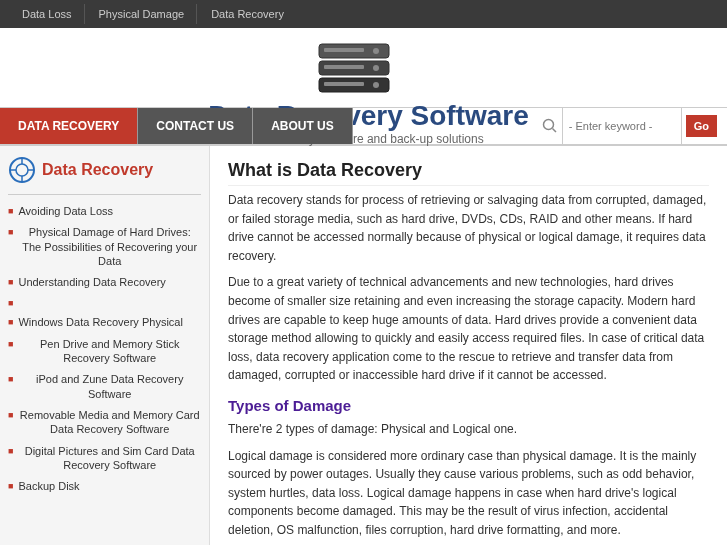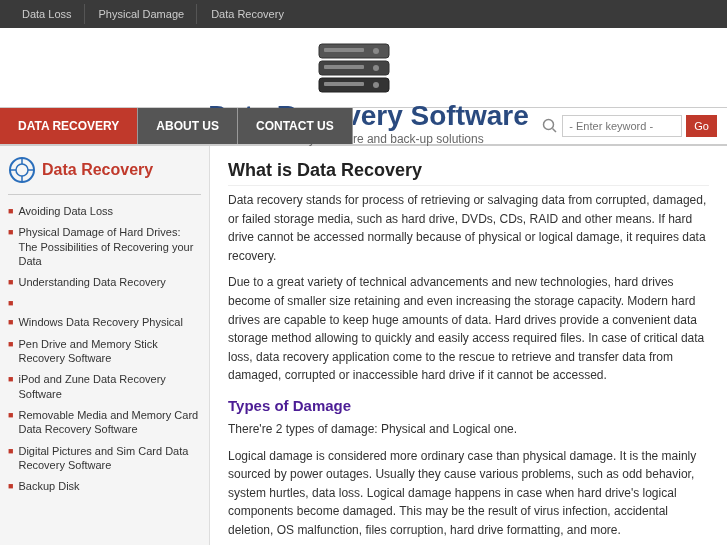--- a/index.html
+++ b/index.html
@@ -96,34 +96,34 @@
       padding-right: 10px;
       gap: 4px;
     }
     .search-icon-wrap {
       display: flex;
       align-items: center;
       color: #888;
     }
     .search-input {
       border: 1px solid #ccc;
-      height: 22px;
+      height: 38px;
       padding: 0 6px;
       font-size: 11px;
       color: #999;
       width: 120px;
     }
     .search-btn {
       background: #c0392b;
       color: #fff;
       border: none;
       height: 22px;
       padding: 0 8px;
       font-size: 11px;
-      font-weight: normal;
+      font-weight: bold;
       cursor: pointer;
     }
 
     
     .main-wrapper {
       display: flex;
       background: #e8e8e8;
       min-height: 400px;
     }
 
@@ -167,20 +167,21 @@
       color: #c0392b;
       font-size: 9px;
       margin-top: 2px;
       flex-shrink: 0;
     }
     .sidebar-link {
       font-size: 11px;
       color: #333;
       line-height: 1.3;
       text-decoration: none;
+      text-align: center;
     }
 
     
     .content {
       flex: 1;
       background: #fff;
       padding: 14px 18px;
       overflow-y: auto;
     }
     .content h2 {
@@ -229,22 +230,22 @@
     </svg>
   </div>
   <div class="header-text">
     <div class="header-title">Data Recovery Software</div>
     <div class="header-subtitle">Data recovery software and back-up solutions</div>
   </div>
 </div>
 
 <div class="sec-nav">
   <div class="sec-nav-item active">DATA RECOVERY</div>
+  <div class="sec-nav-item">CONTACT US</div>
   <div class="sec-nav-item">ABOUT US</div>
-  <div class="sec-nav-item">CONTACT US</div>
   <div class="sec-nav-search">
     <span class="search-icon-wrap">
       <svg width="16" height="16" viewBox="0 0 16 16">
           <circle cx="6.5" cy="6.5" r="5" fill="none" stroke="#888" stroke-width="1.5"></circle>
           <line x1="10.5" y1="10.5" x2="14" y2="14" stroke="#888" stroke-width="1.5"></line>
         </svg>
     </span>
     <input class="search-input" type="text" placeholder="- Enter keyword -" style="">
     <button class="search-btn">Go</button>
   </div>

